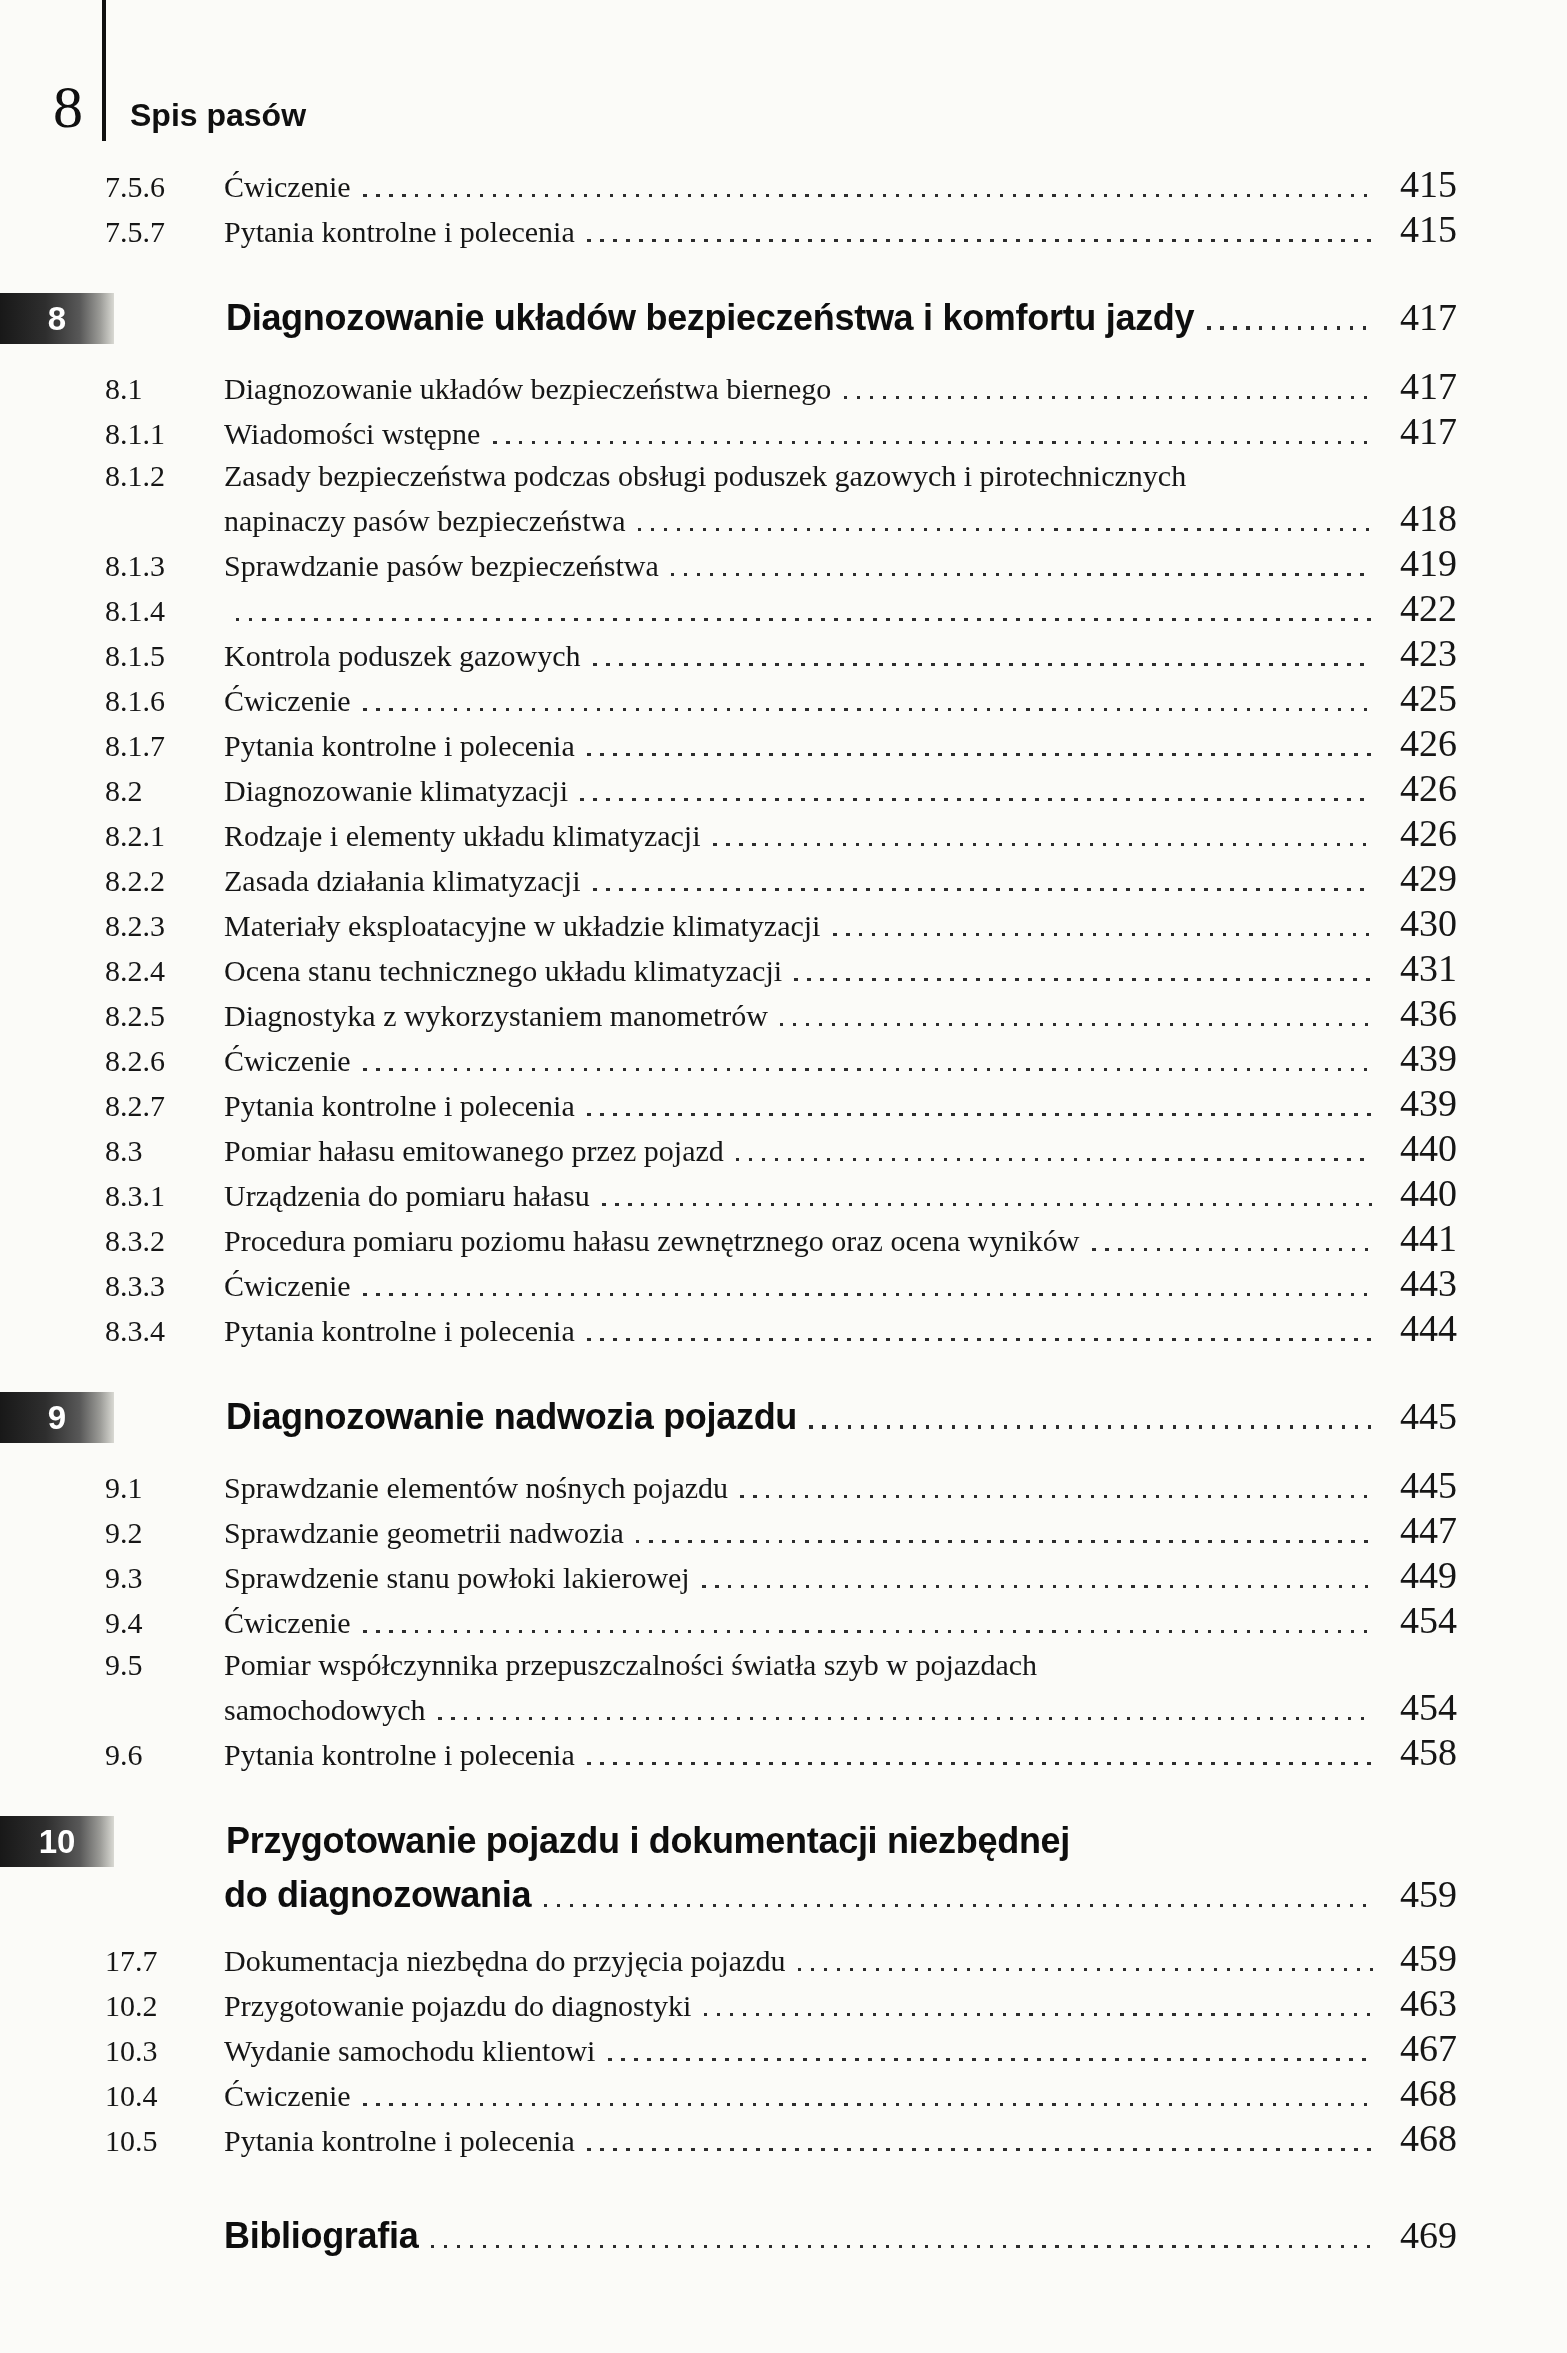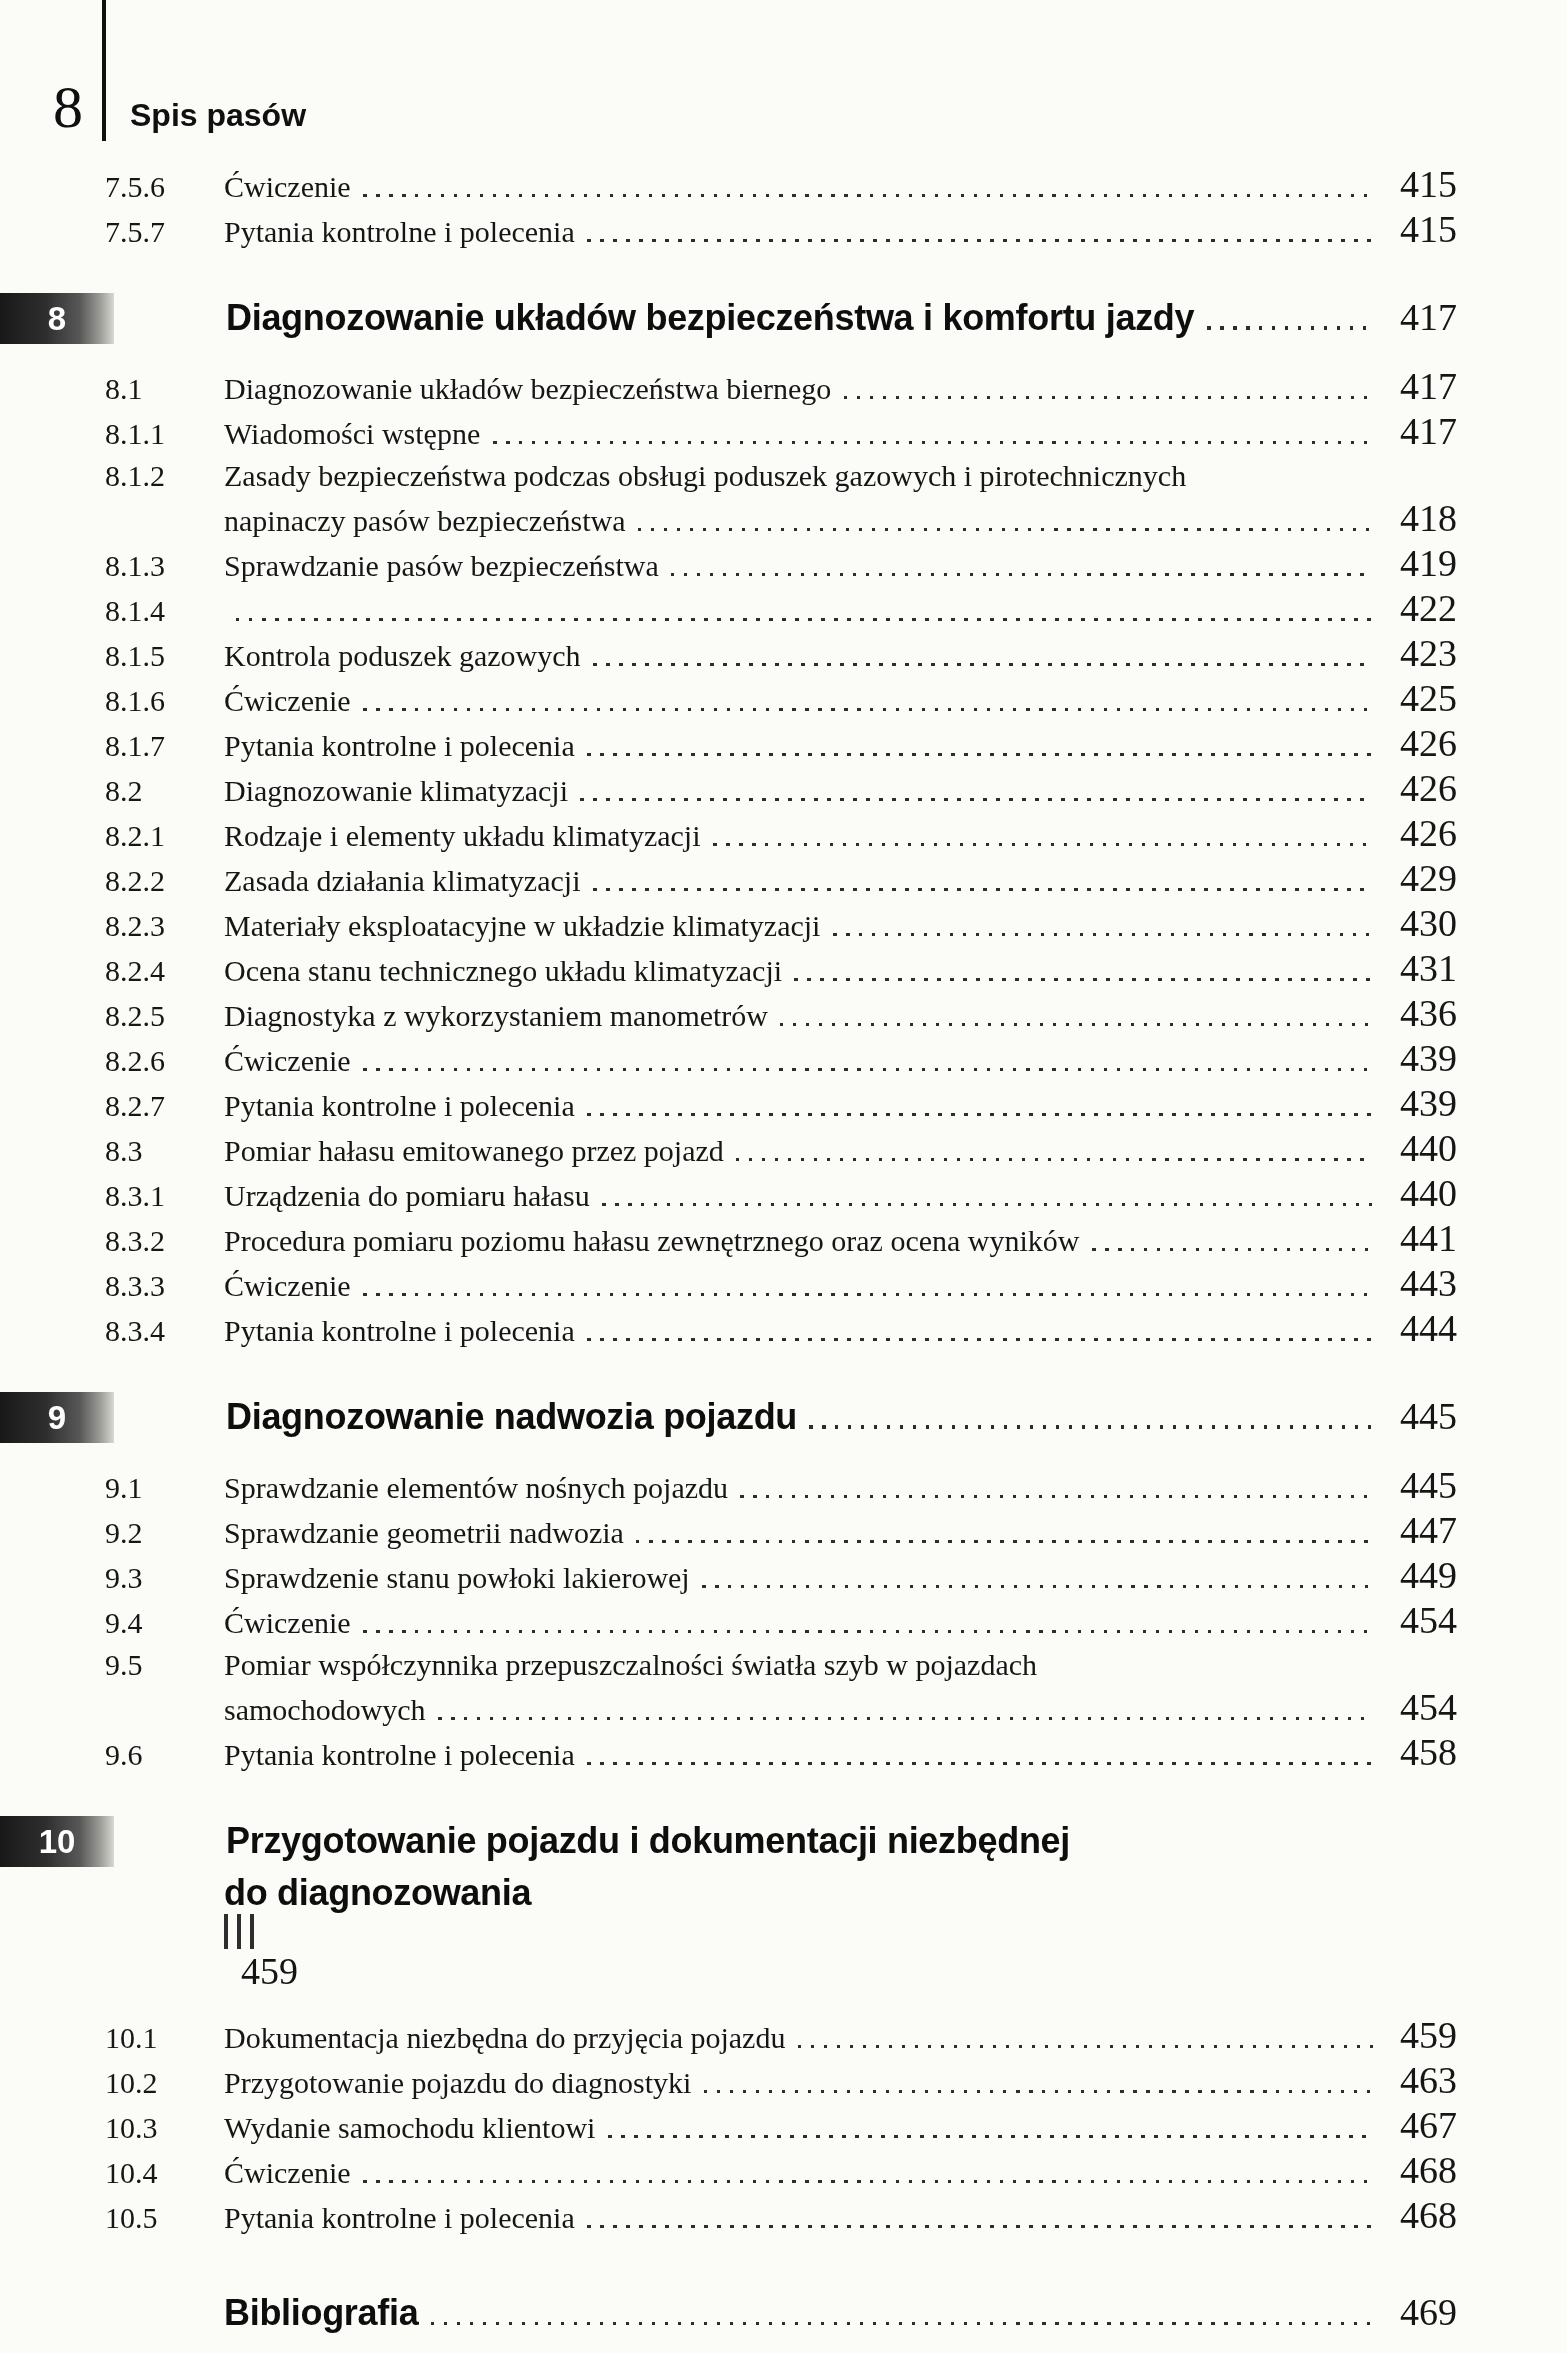--- a/index.html
+++ b/index.html
@@ -64,21 +64,20 @@
   }
   .chapter-row .chapter-title { margin-left:112px; }
   .chapter-title {
     font-family:"Liberation Sans", sans-serif;
     font-weight:bold; font-size:36px; color:#0e0e0e;
     letter-spacing:-0.3px;
   }
   .chapter-cont-row {
     display:flex; align-items:baseline;
     margin:0 0 21px 0;
-    flex-direction:column;
   }
   .chapter-cont-row .chapter-title { margin-left:119px; }
 
   .biblio-row {
     display:flex; align-items:baseline;
     margin-top:51px;
   }
   .biblio-row .chapter-title { margin-left:119px; }
 </style>
 </head>
@@ -294,21 +293,21 @@
           <div>10</div>
         </div>
         <div class="chapter-title">Przygotowanie pojazdu i dokumentacji niezbędnej</div>
       </div>
       <div class="chapter-cont-row">
         <div class="chapter-title">do diagnozowania</div>
         <div class="leader"></div>
         <div class="page-num">459</div>
       </div>
       <div class="entry-row">
-        <div class="entry-num">10.1</div>
+        <div class="entry-num">17.7</div>
         <div class="entry-title">Dokumentacja niezbędna do przyjęcia pojazdu</div>
         <div class="leader"></div>
         <div class="page-num">459</div>
       </div>
       <div class="entry-row">
         <div class="entry-num">10.2</div>
         <div class="entry-title">Przygotowanie pojazdu do diagnostyki</div>
         <div class="leader"></div>
         <div class="page-num">463</div>
       </div>

